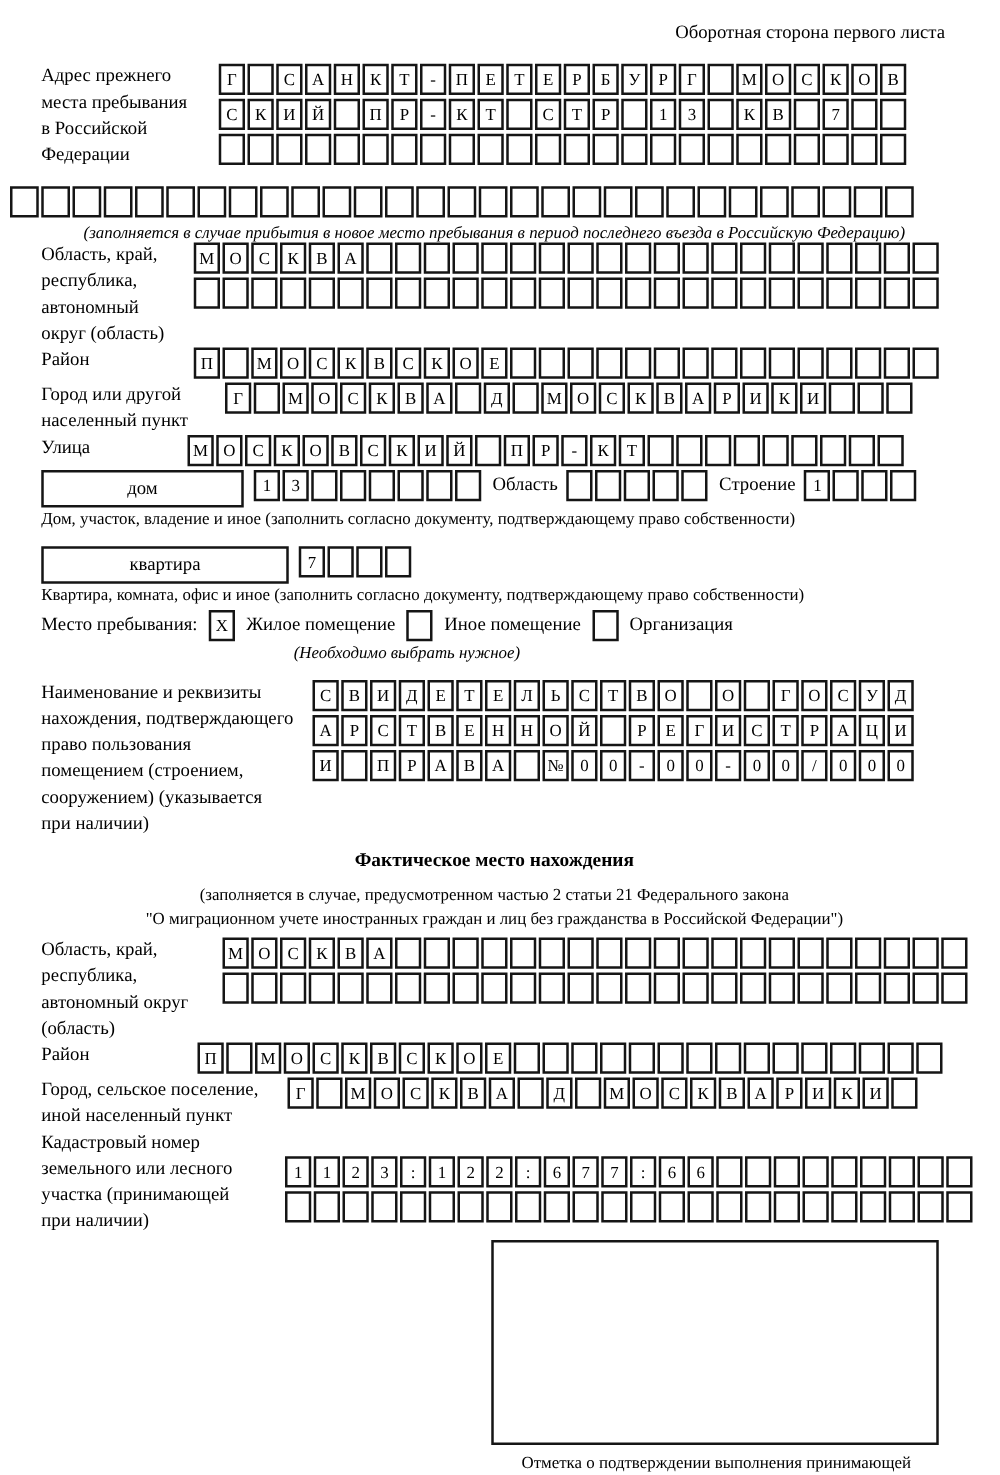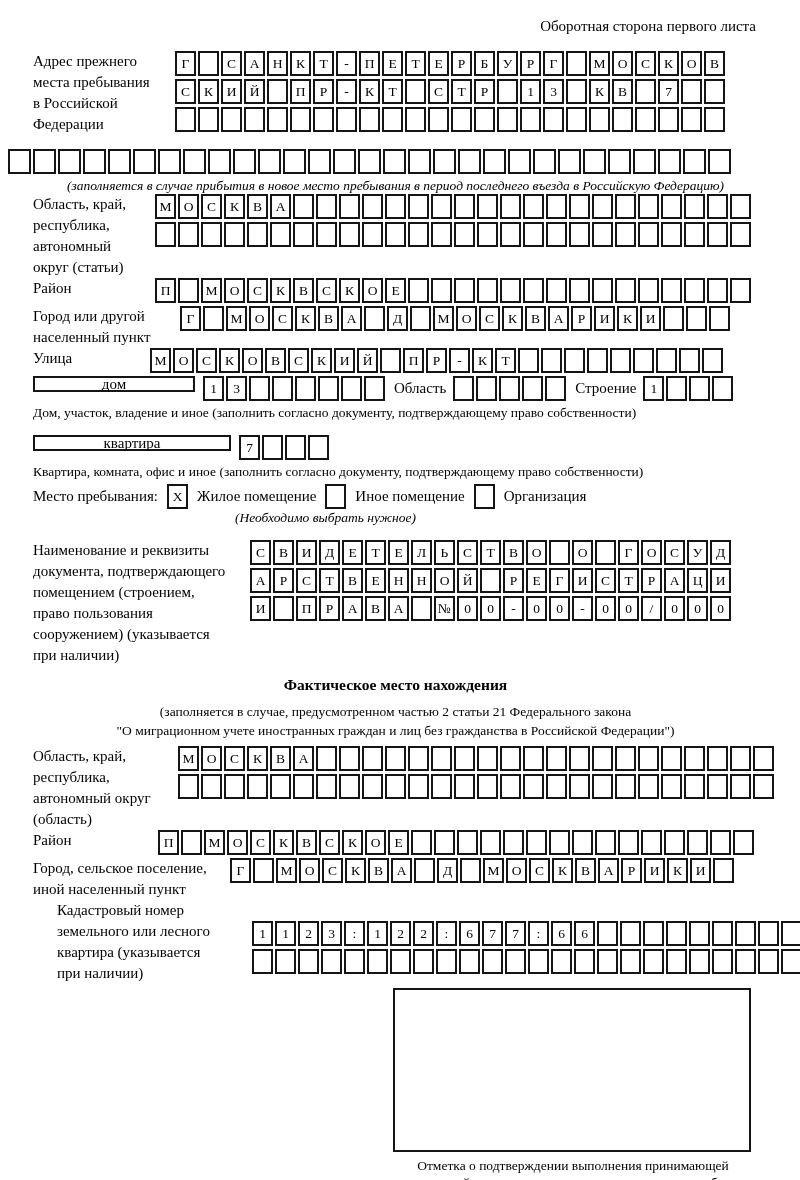--- a/index.html
+++ b/index.html
@@ -23,31 +23,31 @@
     width: 21px; height: 25px; flex: none;
     border: 2px solid #151515; margin-right: 2px;
     display: inline-flex; align-items: center; justify-content: center;
     font-size: 13.5px;
   }
   .wide29 { margin-left: -25px; }
   .wide29 .cell { width: 23px; }
 
   .w142 { width: 142px; } .w122 { width: 122px; } .w147 { width: 147px; }
   .w117 { width: 117px; } .w217 { width: 217px; } .w145 { width: 145px; }
-  .w125 { width: 125px; } .w197 { width: 197px; } .w195 { width: 195px; margin-left: 24px; }
+  .w125 { width: 125px; } .w197 { width: 197px; } .w195 { width: 195px; }
 
   .note { font-size: 13.5px; line-height: 17px; }
   .note-center { text-align: center; font-style: italic; }
   .mt2 { margin-top: 14px; }
   .mb2 { margin-bottom: 2px; }
 
   .heading { text-align: center; font-weight: bold; font-size: 15.5px; margin: 5px 0 7px 0; }
 
   .box-label {
-    border: 2px solid #151515; height: 16px; flex: none;
+    border: 2px solid #151515; height: 30px; flex: none;
     display: flex; align-items: center; justify-content: center;
     font-size: 15px;
   }
   .dom-box { width: 162px; margin-right: 8px; }
   .kv-box { width: 198px; margin-right: 8px; }
   .inline-label { font-size: 15px; line-height: 25px; flex: none; margin: 0 7px; }
 
   .mesto-row { display: flex; align-items: center; font-size: 15px; margin-top: 4px; }
   .mesto-row .cell { margin: 0 9px; }
   .mesto-note { padding-right: 140px; }
@@ -193,21 +193,21 @@
       <span class="cell"></span>
     </div>
   <div class="note note-center">(заполняется в случае прибытия в новое место пребывания в период последнего въезда в Российскую Федерацию)</div>
 
 
   <div class="row">
     <div class="label-col w122">
         <div class="line">Область, край,</div>
         <div class="line">республика,</div>
         <div class="line">автономный</div>
-        <div class="line">округ (статьи)</div>
+        <div class="line">округ (область)</div>
       </div>
     <div class="cells-col">
       <div class="cells">
           <span class="cell">М</span>
           <span class="cell">О</span>
           <span class="cell">С</span>
           <span class="cell">К</span>
           <span class="cell">В</span>
           <span class="cell">А</span>
           <span class="cell"></span>
@@ -406,23 +406,23 @@
     <span class="cell"></span>
     <span>Иное помещение</span>
     <span class="cell"></span>
     <span>Организация</span>
   </div>
   <div class="note note-center mesto-note">(Необходимо выбрать нужное)</div>
 
   <div class="row mt2">
     <div class="label-col w217">
         <div class="line">Наименование и реквизиты</div>
-        <div class="line">документа, подтверждающего</div>
+        <div class="line">нахождения, подтверждающего</div>
+        <div class="line">право пользования</div>
         <div class="line">помещением (строением,</div>
-        <div class="line">право пользования</div>
         <div class="line">сооружением) (указывается</div>
         <div class="line">при наличии)</div>
       </div>
     <div class="cells-col">
       <div class="cells">
           <span class="cell">С</span>
           <span class="cell">В</span>
           <span class="cell">И</span>
           <span class="cell">Д</span>
           <span class="cell">Е</span>
@@ -625,21 +625,21 @@
         <span class="cell">К</span>
         <span class="cell">И</span>
         <span class="cell"></span>
       </div>
   </div>
 
   <div class="row">
     <div class="label-col w195">
         <div class="line">Кадастровый номер</div>
         <div class="line">земельного или лесного</div>
-        <div class="line">квартира (указывается</div>
+        <div class="line">участка (принимающей</div>
         <div class="line">при наличии)</div>
       </div>
     <div class="cells-col kad-cells">
       <div class="cells">
           <span class="cell">1</span>
           <span class="cell">1</span>
           <span class="cell">2</span>
           <span class="cell">3</span>
           <span class="cell">:</span>
           <span class="cell">1</span>

